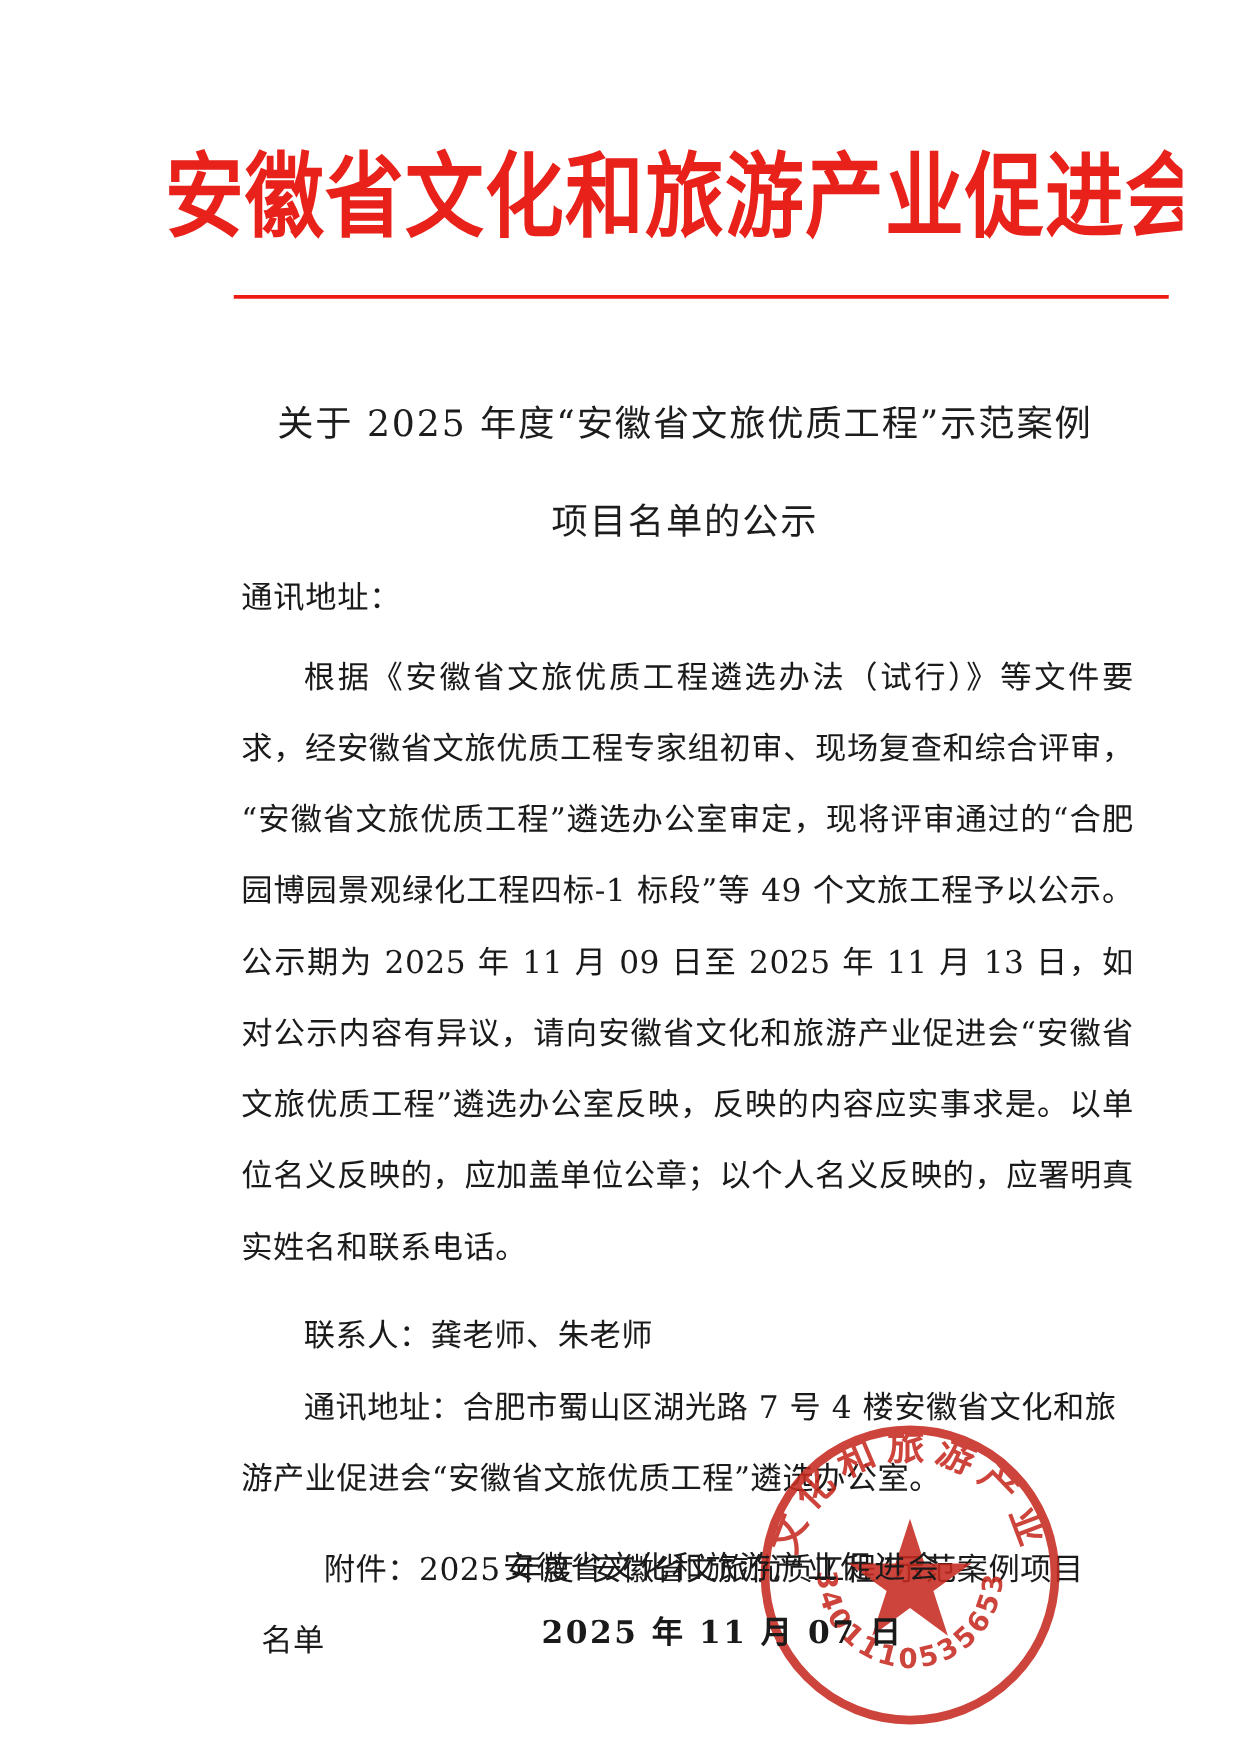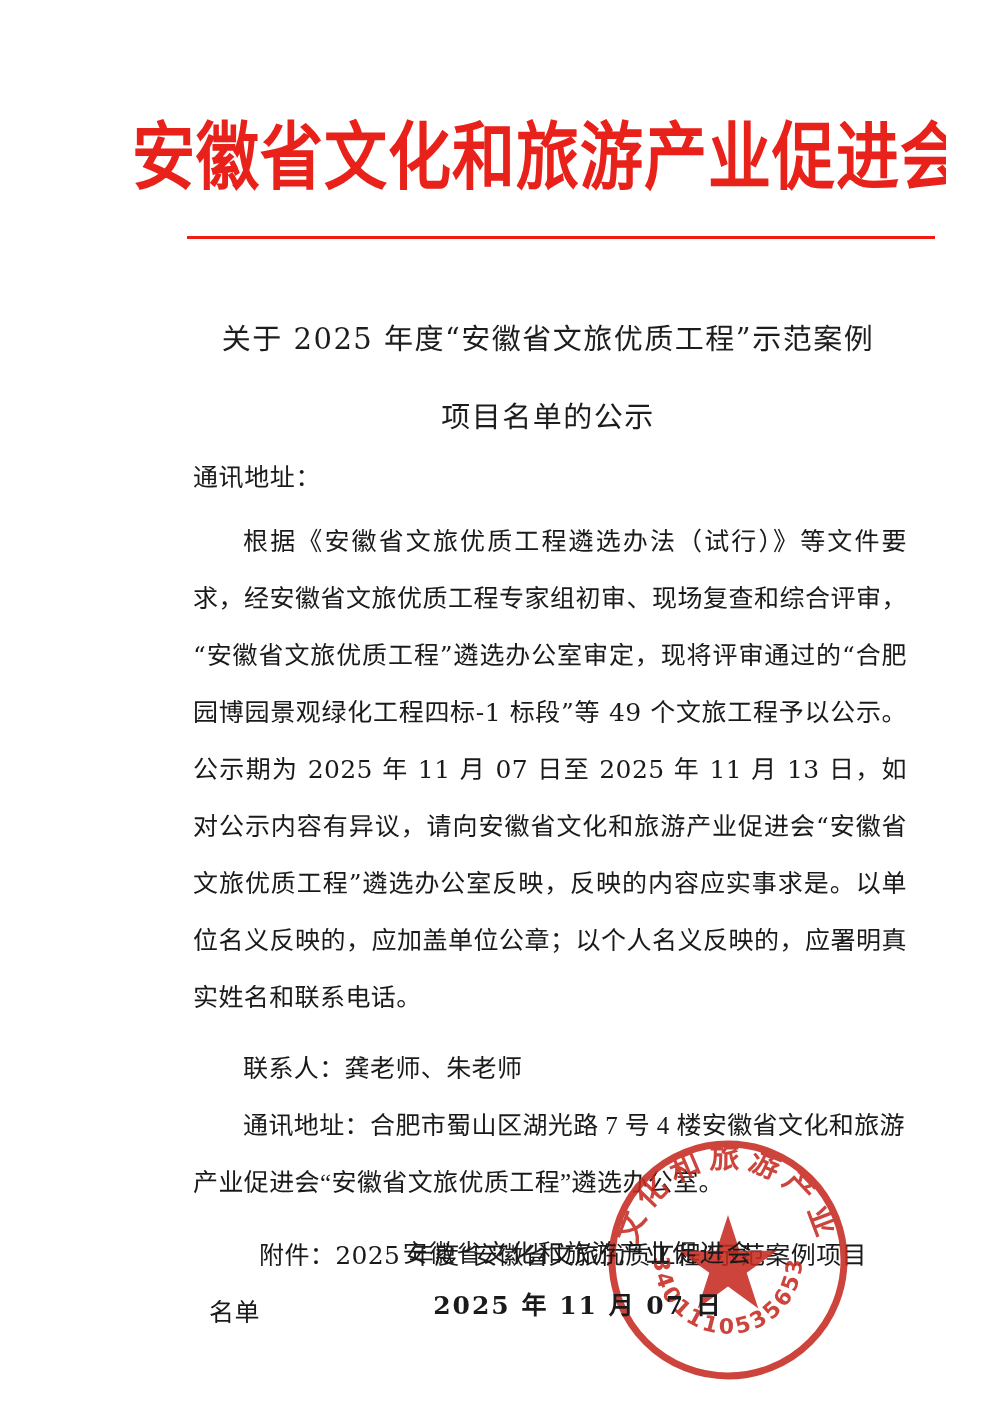--- a/index.html
+++ b/index.html
@@ -85,21 +85,20 @@
     text-justify: inter-ideograph;
     text-indent: 2em;
     margin: 0;
   }
   .info-line {
     font-size: 25px;
     line-height: 57px;
     letter-spacing: 0.4px;
     text-indent: 2em;
     margin: 0;
-    font-family: Liberation Serif, serif;
   }
   .info-gap { height: 14px; }
   .attach-line {
     font-size: 25px;
     line-height: 57px;
     letter-spacing: 0.4px;
     text-indent: 2em;
     margin: 16px;
   }
 
@@ -149,21 +148,21 @@
   <div class="letterhead-rule"></div>
 
   <div class="doc-title">
     <div class="doc-title-line">关于 2025 年度“安徽省文旅优质工程”示范案例</div>
     <div class="doc-title-line">项目名单的公示</div>
   </div>
 
   <div class="body-block">
     <div class="salutation">通讯地址：</div>
 
-    <p class="para">根据《安徽省文旅优质工程遴选办法（试行）》等文件要求，经安徽省文旅优质工程专家组初审、现场复查和综合评审，“安徽省文旅优质工程”遴选办公室审定，现将评审通过的“合肥园博园景观绿化工程四标-1 标段”等 49 个文旅工程予以公示。公示期为 2025 年 11 月 07 日至 2025 年 11 月 13 日，如对公示内容有异议，请向安徽省文化和旅游产业促进会“安徽省文旅优质工程”遴选办公室反映，反映的内容应实事求是。以单位名义反映的，应加盖单位公章；以个人名义反映的，应署明真实姓名和联系电话。</p>
+    <p class="para">根据《安徽省文旅优质工程遴选办法（试行）》等文件要求，经安徽省文旅优质工程专家组初审、现场复查和综合评审，“安徽省文旅优质工程”遴选办公室审定，现将评审通过的“合肥园博园景观绿化工程四标-1 标段”等 49 个文旅工程予以公示。公示期为 2025 年 11 月 09 日至 2025 年 11 月 13 日，如对公示内容有异议，请向安徽省文化和旅游产业促进会“安徽省文旅优质工程”遴选办公室反映，反映的内容应实事求是。以单位名义反映的，应加盖单位公章；以个人名义反映的，应署明真实姓名和联系电话。</p>
 
     <div class="info-gap"></div>
 
     <p class="info-line">联系人：龚老师、朱老师</p>
 
 
     <p class="info-line">通讯地址：合肥市蜀山区湖光路 7 号 4 楼安徽省文化和旅游产业促进会“安徽省文旅优质工程”遴选办公室。</p>
 
     <p class="attach-line">附件：2025 年度“安徽省文旅优质工程”示范案例项目名单</p>
   </div>

